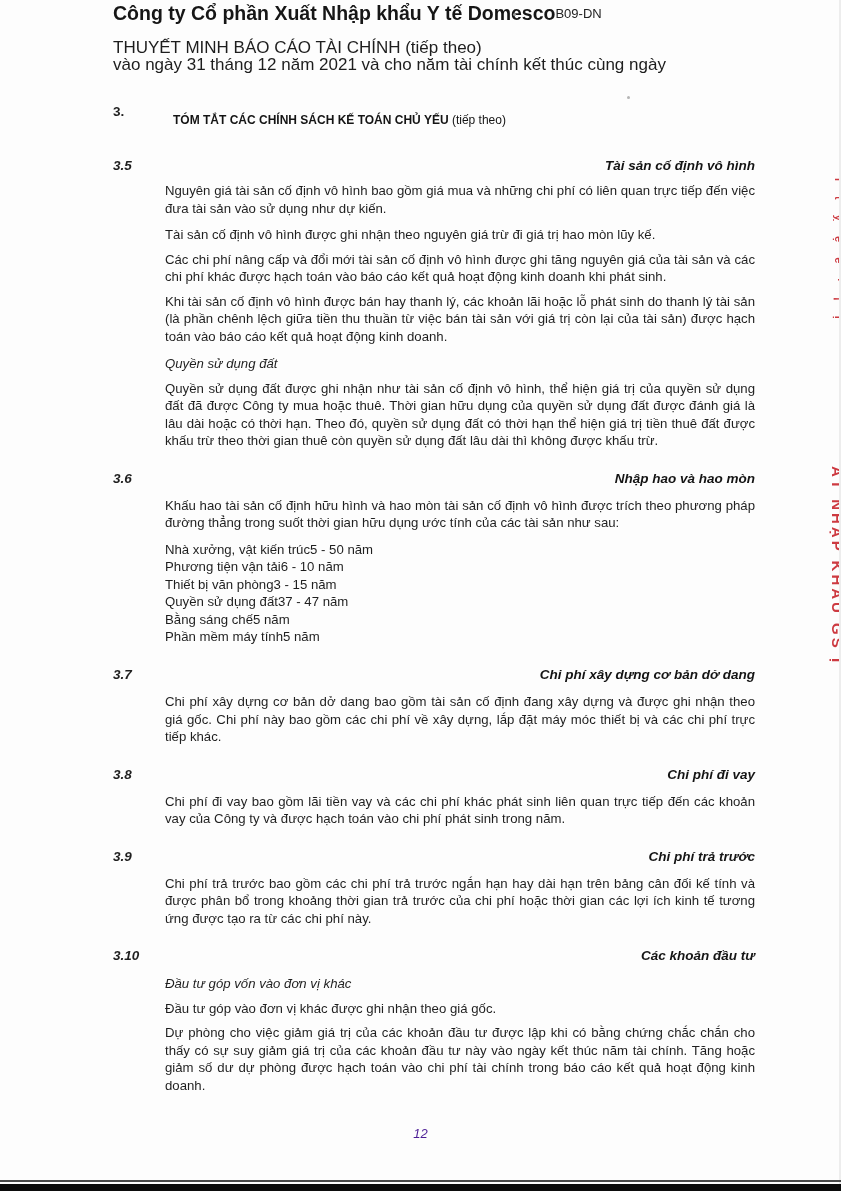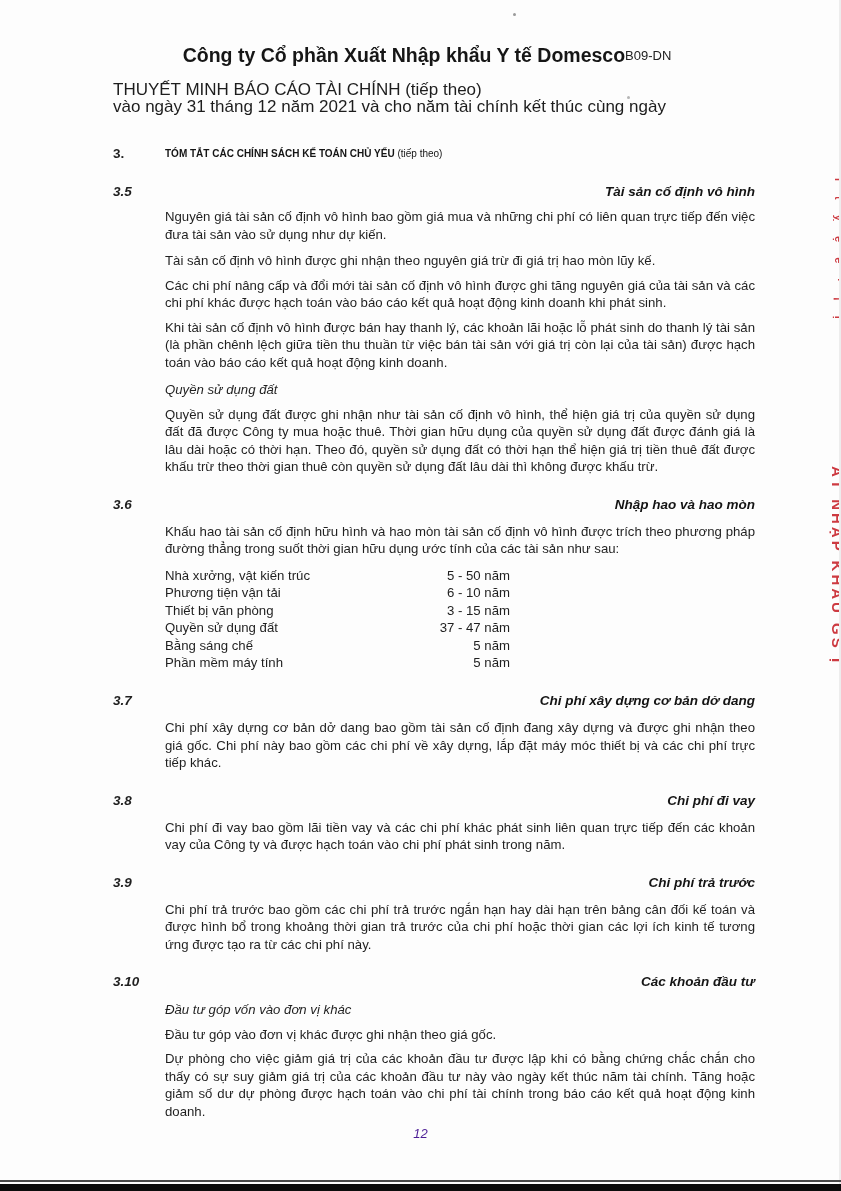--- a/index.html
+++ b/index.html
@@ -6,39 +6,39 @@
   .page{
     position:relative;
     width:841px;height:1191px;
     background:#fdfdfd;
     font-family:"Liberation Sans", sans-serif;
     color:#1f1f1f;
     overflow:hidden;
   }
   .doc{position:absolute;left:113px;top:0;width:642px;}
   
-  .header{display:flex;justify-content:center;align-items:flex-start;padding-top:42px;}
+  .header{display:flex;justify-content:flex-start;align-items:flex-start;}
   .company{font-size:19.5px;font-weight:bold;line-height:26px;color:#161616;}
   .form-code{font-size:13px;margin-top:6px;margin-right:14px;color:#222;}
   .subtitle{margin-top:13px;font-size:17px;line-height:17px;color:#1d1d1d;}
   
   .sec{display:flex;margin-top:30px;}
   .sec .num{width:52px;flex:0 0 52px;font-size:13.5px;font-weight:bold;line-height:18px;}
   .sec .num.it{font-style:italic;}
   .sec .content{flex:1;min-width:0;}
-  h2.sec-title{margin:0;font-size:10px;line-height:18px;font-weight:bold;color:#141414;}
+  h2.sec-title{margin:8px;font-size:12px;line-height:18px;font-weight:bold;color:#141414;}
   h2.sec-title .suffix{font-weight:normal;}
   h3.sub-title{margin:0;font-size:13.5px;line-height:18px;font-weight:bold;font-style:italic;color:#141414;text-align:right;}
   .sub{margin-top:20px;}
   p.body{margin:7px 0 0 0;font-size:13.2px;line-height:17.5px;text-align:justify;color:#1f1f1f;}
   p.first{margin-top:9px;}
   .subhead{margin:10px 0 0 0;font-size:13.2px;line-height:17.5px;font-style:italic;color:#1f1f1f;}
   
   .dep-table{margin-top:9px;width:345px;font-size:13.2px;line-height:17.6px;}
-  .dep-row{display:flex;justify-content:space-between;}
+  .dep-row{display:flex;}
   .dep-row .v{text-align:right;white-space:nowrap;}
   
   .page-number{position:absolute;left:0;top:1126px;width:841px;text-align:center;
     font-size:13px;font-style:italic;color:#4c1d95;}
   .bar-thin{position:absolute;left:0;right:0;top:1180px;height:2px;background:#4a4a4a;}
   .bar-thick{position:absolute;left:0;right:0;top:1184px;height:7px;background:#0c0c0c;}
   .edge-line{position:absolute;right:0;top:0;width:2px;height:100%;background:#ededed;}
   
   .stamp{position:absolute;overflow:hidden;pointer-events:none;}
   .stamp span{
@@ -140,21 +140,21 @@
       <div class="content">
         <h3 class="sub-title">Chi phí đi vay</h3>
         <p class="body first">Chi phí đi vay bao gồm lãi tiền vay và các chi phí khác phát sinh liên quan trực tiếp đến các khoản vay của Công ty và được hạch toán vào chi phí phát sinh trong năm.</p>
       </div>
     </div>
 
     <div class="sec sub">
       <div class="num it">3.9</div>
       <div class="content">
         <h3 class="sub-title">Chi phí trả trước</h3>
-        <p class="body first">Chi phí trả trước bao gồm các chi phí trả trước ngắn hạn hay dài hạn trên bảng cân đối kế toán và được hình bổ trong khoảng thời gian trả trước của chi phí hoặc thời gian các lợi ích kinh tế tương ứng được tạo ra từ các chi phí này.</p>
+        <p class="body first">Chi phí trả trước bao gồm các chi phí trả trước ngắn hạn hay dài hạn trên bảng cân đối kế tính và được phân bổ trong khoảng thời gian trả trước của chi phí hoặc thời gian các lợi ích kinh tế tương ứng được tạo ra từ các chi phí này.</p>
       </div>
     </div>
 
     <div class="sec sub">
       <div class="num it">3.10</div>
       <div class="content">
         <h3 class="sub-title">Các khoản đầu tư</h3>
         <div class="subhead">Đầu tư góp vốn vào đơn vị khác</div>
         <p class="body">Đầu tư góp vào đơn vị khác được ghi nhận theo giá gốc.</p>
         <p class="body">Dự phòng cho việc giảm giá trị của các khoản đầu tư được lập khi có bằng chứng chắc chắn cho thấy có sự suy giảm giá trị của các khoản đầu tư này vào ngày kết thúc năm tài chính. Tăng hoặc giảm số dư dự phòng được hạch toán vào chi phí tài chính trong báo cáo kết quả hoạt động kinh doanh.</p>

